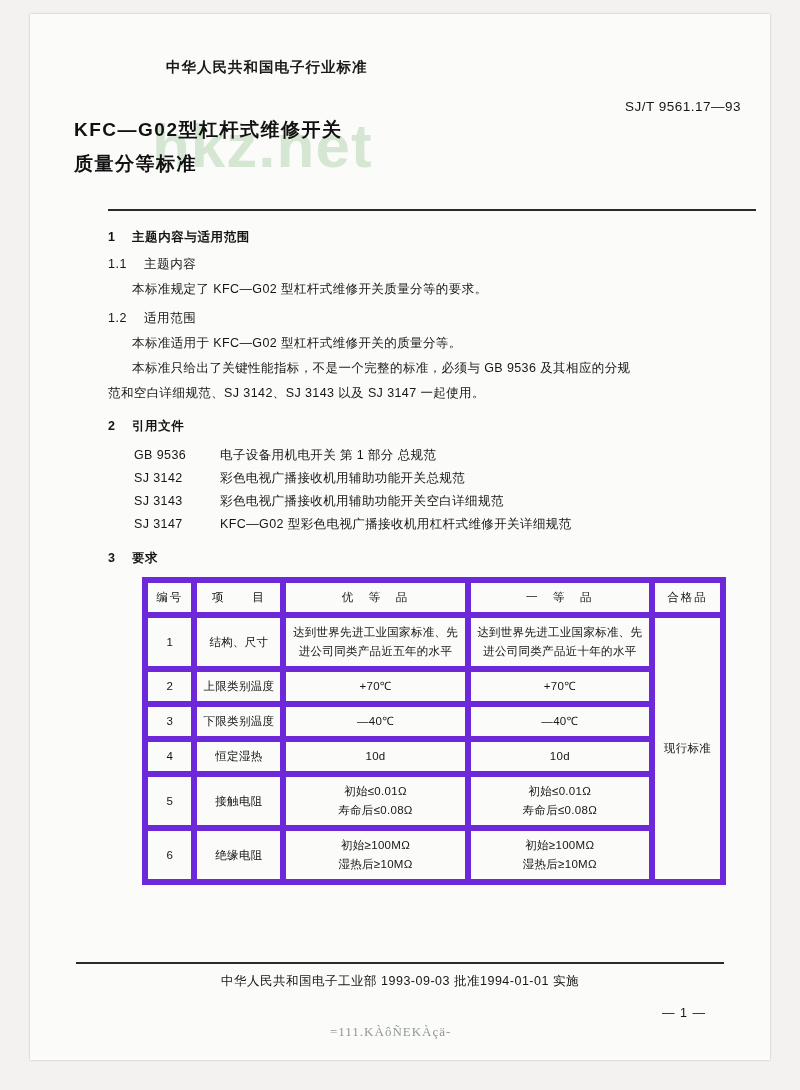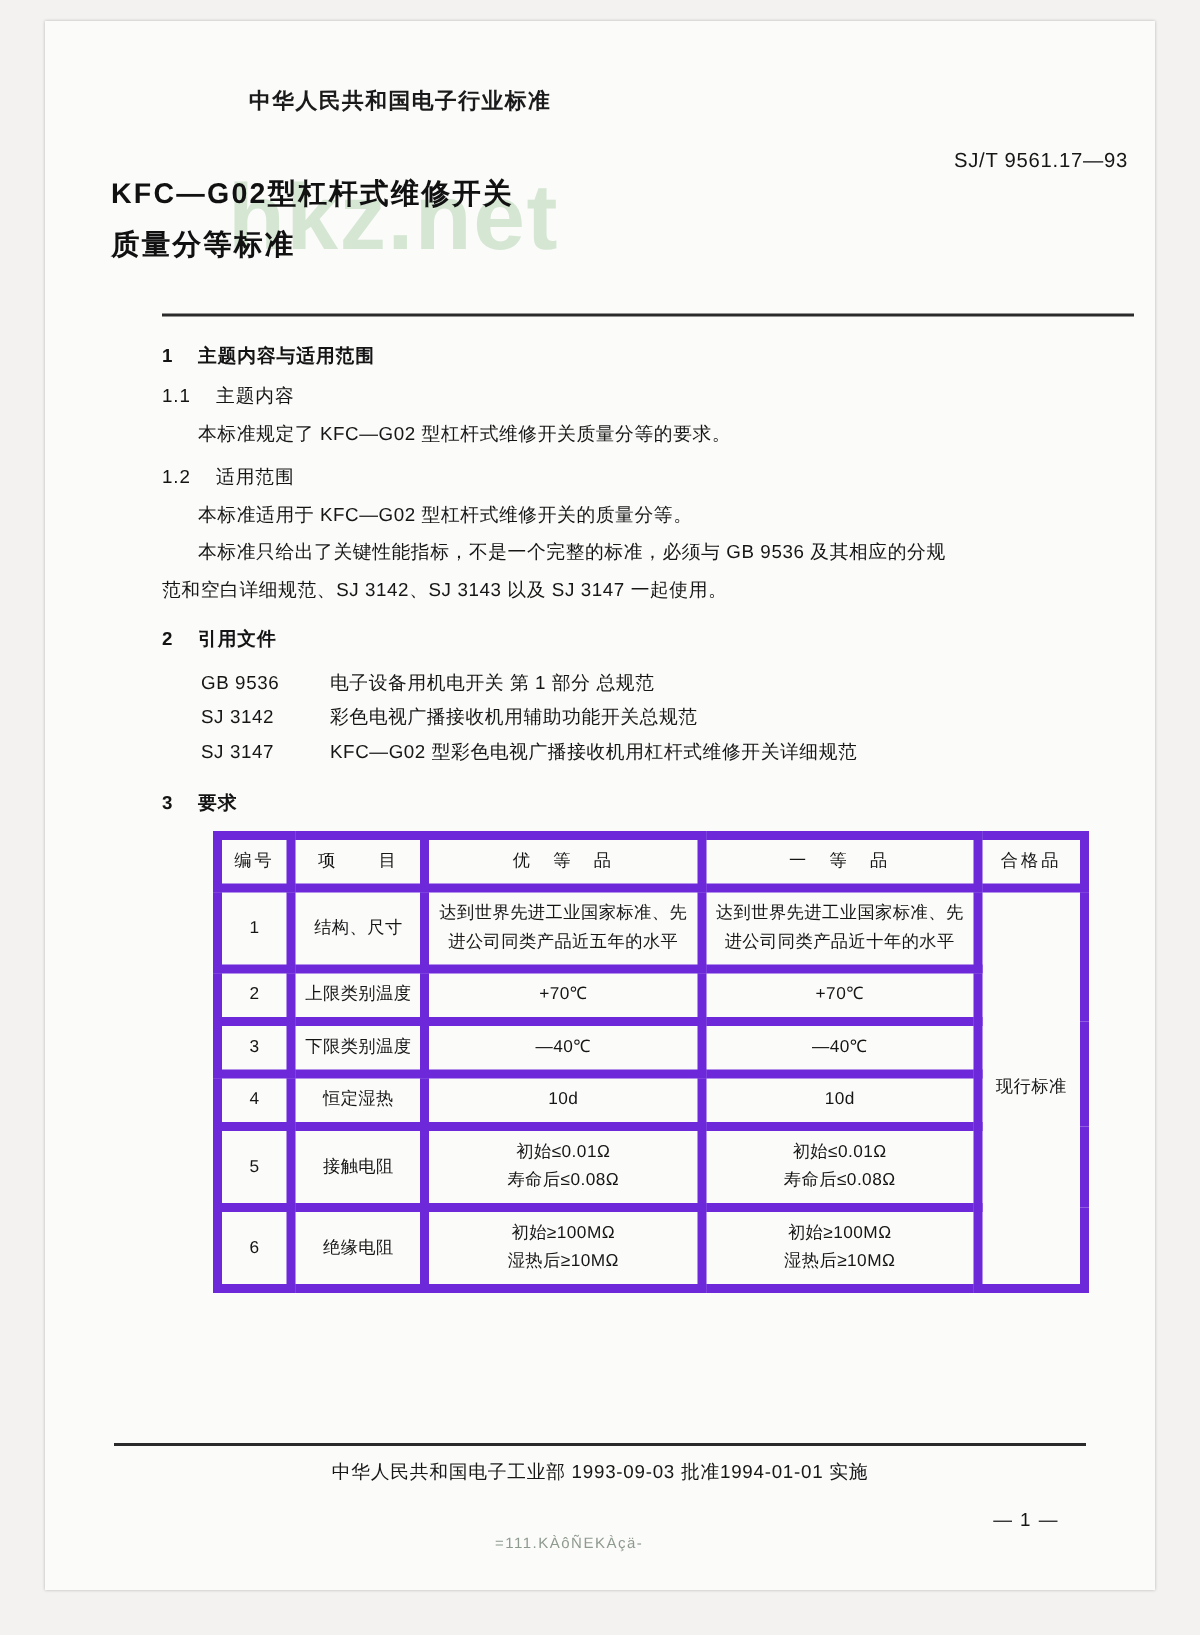--- a/index.html
+++ b/index.html
@@ -47,43 +47,43 @@
     color: #cfe4cd;
     opacity: 0.85;
     letter-spacing: 1px;
     pointer-events: none;
     white-space: nowrap;
   }
   .wm2 {
     position: absolute;
     left: 300px;
     top: 1010px;
-    font-family: Liberation Sans, sans-serif;
-    font-size: 10px;
+    font-family: Liberation Serif, serif;
+    font-size: 13px;
     color: #8f9a8f;
     letter-spacing: 1px;
   }
 
   
   .std-org {
     font-family: "Liberation Sans", sans-serif;
     font-size: 14.5px;
     font-weight: bold;
     color: #1a1a1a;
     margin-left: 58px;
     letter-spacing: 1px;
   }
   .title-block {
     position: relative;
     margin-top: 22px;
     height: 76px;
   }
   .doc-code {
     position: absolute;
-    right: 4px;
+    right: 15px;
     top: 0px;
     font-family: "Liberation Sans", sans-serif;
     font-size: 13.5px;
     color: #161616;
     letter-spacing: 0.5px;
   }
   .main-title {
     text-align: left;
     font-family: "Liberation Sans", sans-serif;
     font-size: 19px;
@@ -249,20 +249,24 @@
       <div class="ref-list">
         <div class="ref-row">
           <span class="ref-code">GB 9536</span>
           <span class="ref-name">电子设备用机电开关   第 1 部分   总规范</span>
         </div>
         <div class="ref-row">
           <span class="ref-code">SJ 3142</span>
           <span class="ref-name">彩色电视广播接收机用辅助功能开关总规范</span>
         </div>
         <div class="ref-row">
+          <span class="ref-code">SJ 3143</span>
+          <span class="ref-name">彩色电视广播接收机用辅助功能开关空白详细规范</span>
+        </div>
+        <div class="ref-row">
           <span class="ref-code">SJ 3147</span>
           <span class="ref-name">KFC—G02 型彩色电视广播接收机用杠杆式维修开关详细规范</span>
         </div>
       </div>
 
       <div class="sec-head">
         <span class="num">3</span><span>要求</span>
       </div>
 
       <table class="req">

